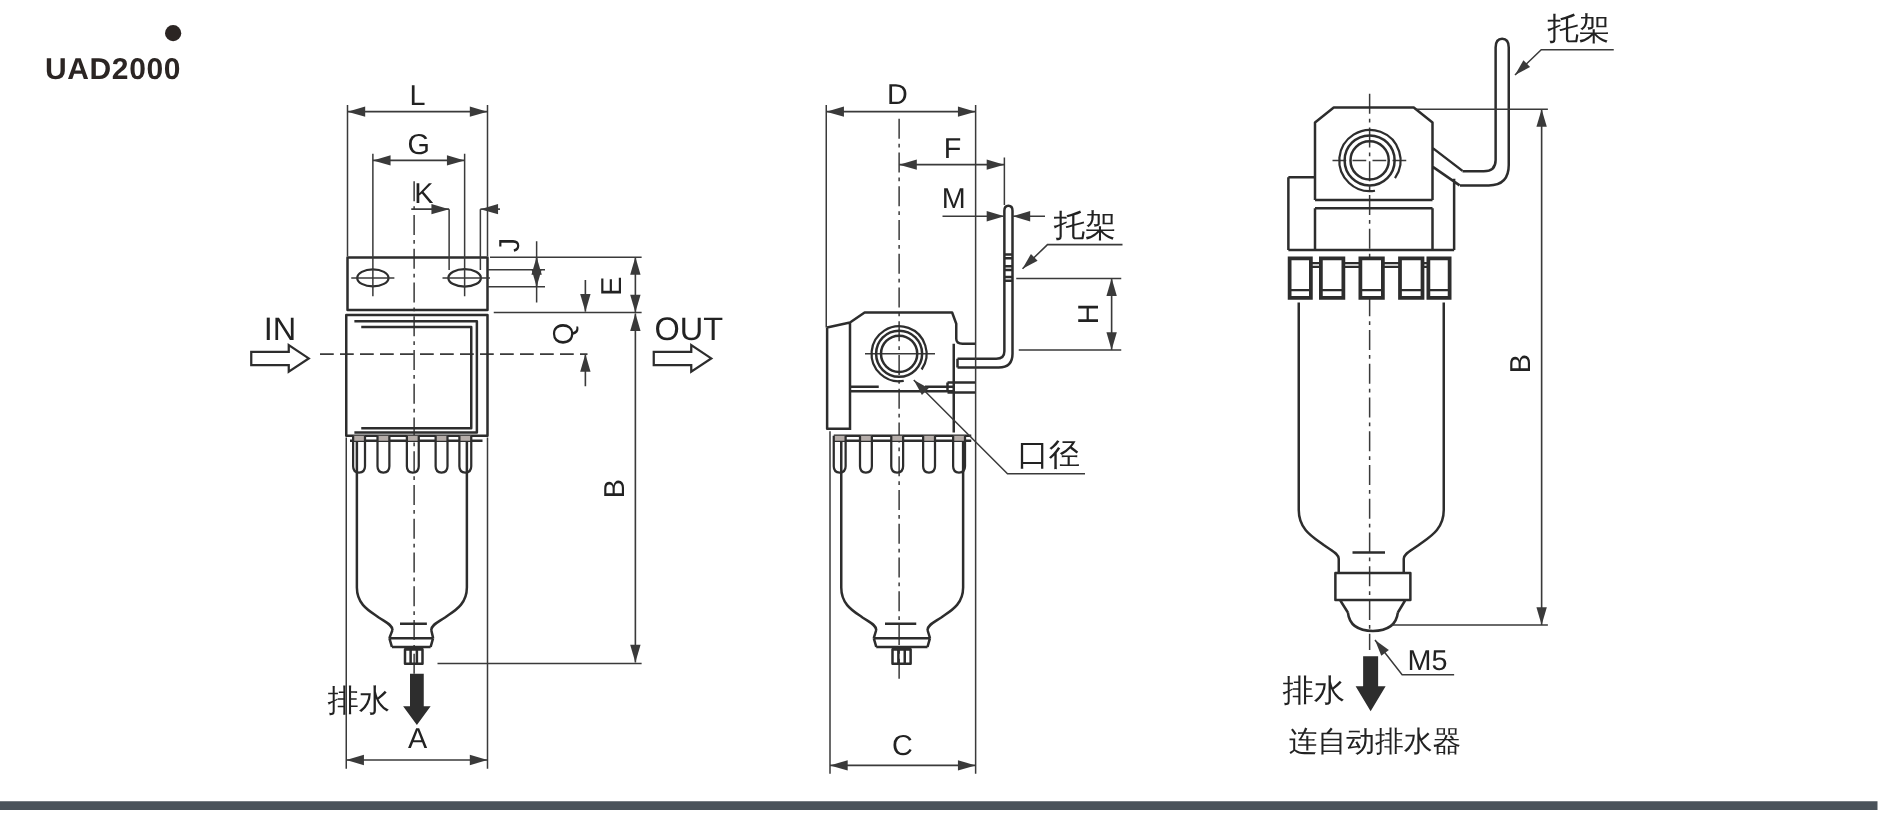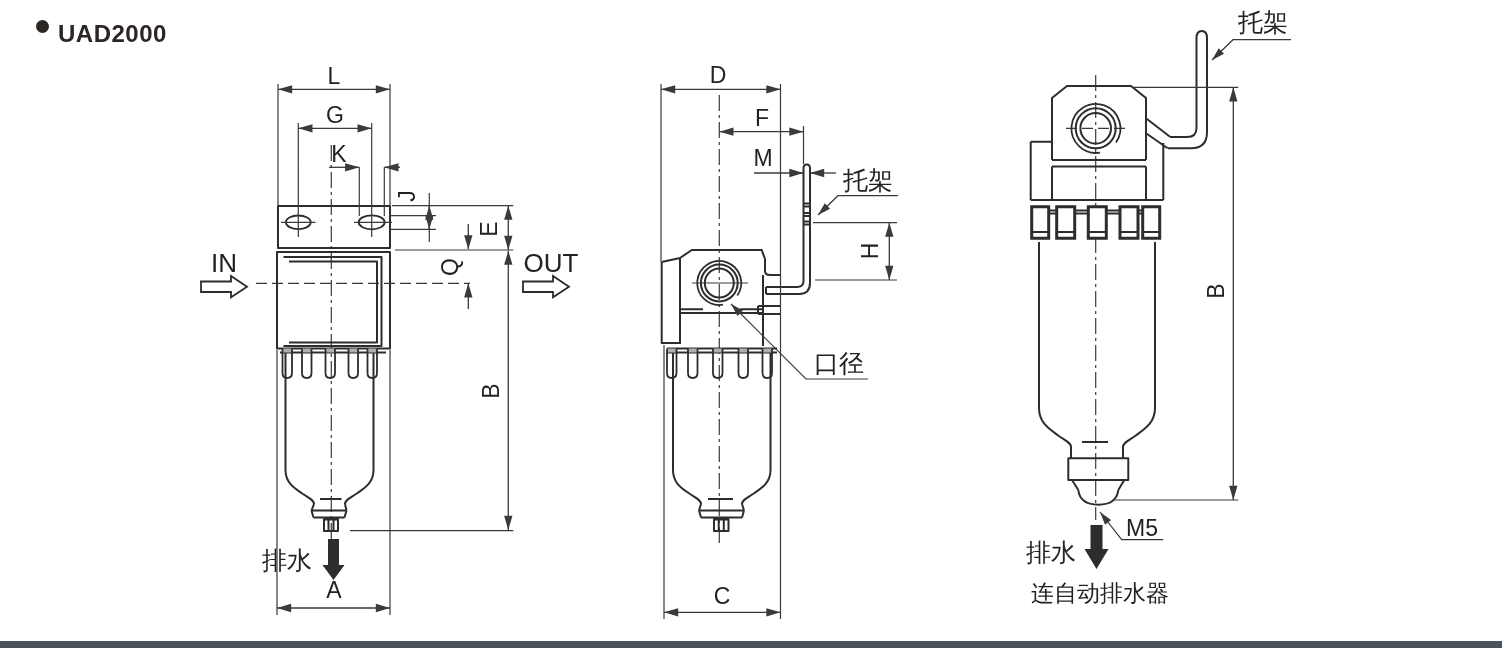--- a/index.html
+++ b/index.html
@@ -1,18 +1,18 @@
 <!DOCTYPE html>
 <html><head>
 <meta charset="utf-8">
 <style>
   html,body{margin:0;padding:0;background:#ffffff;width:1505px;height:656px;overflow:hidden;
     font-family:"Liberation Sans","DejaVu Sans",sans-serif;}
   #stage{position:relative;width:1505px;height:656px;background:#fff;}
-  #title-row{position:absolute;left:36px;top:20px;display:flex;align-items:flex-start;gap:9px;}
+  #title-row{position:absolute;left:36px;top:20px;display:flex;align-items:flex-end;gap:9px;flex-direction:column;}
   #title-bullet{width:13px;height:13px;border-radius:50%;background:#2b2523;}
   #title-text{font-size:24px;font-weight:bold;color:#2b2523;letter-spacing:0.5px;}
   #bottom-bar{position:absolute;left:0;top:641px;width:1502px;height:6.5px;background:#4a525a;}
   svg{position:absolute;left:0;top:0;}
   .ol{stroke:#2d2d2d;stroke-width:2;fill:none;stroke-linejoin:round;}
   .ol18{stroke:#2d2d2d;stroke-width:1.8;fill:none;}
   .ol3{stroke:#2d2d2d;stroke-width:3;fill:#fff;}
   .thin{stroke:#3a3a3a;stroke-width:1.2;fill:none;}
   .dim{stroke:#3a3a3a;stroke-width:1.3;fill:none;}
   .cl{stroke:#3a3a3a;stroke-width:1.2;fill:none;stroke-dasharray:16 4 3 4;}

